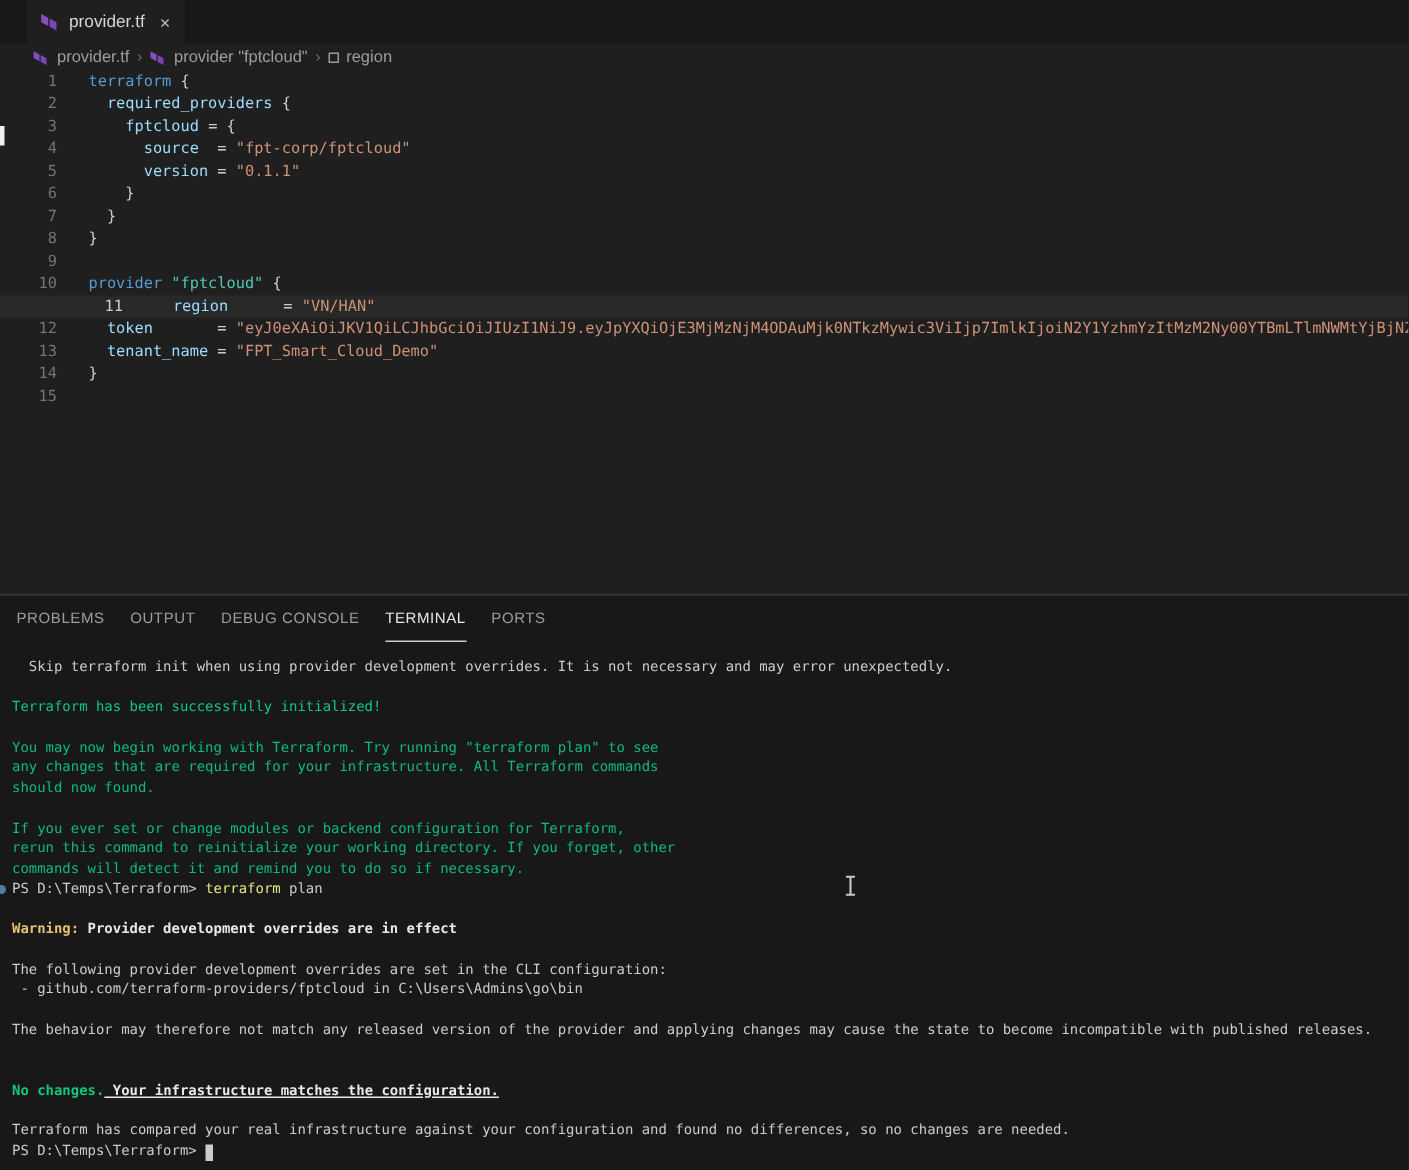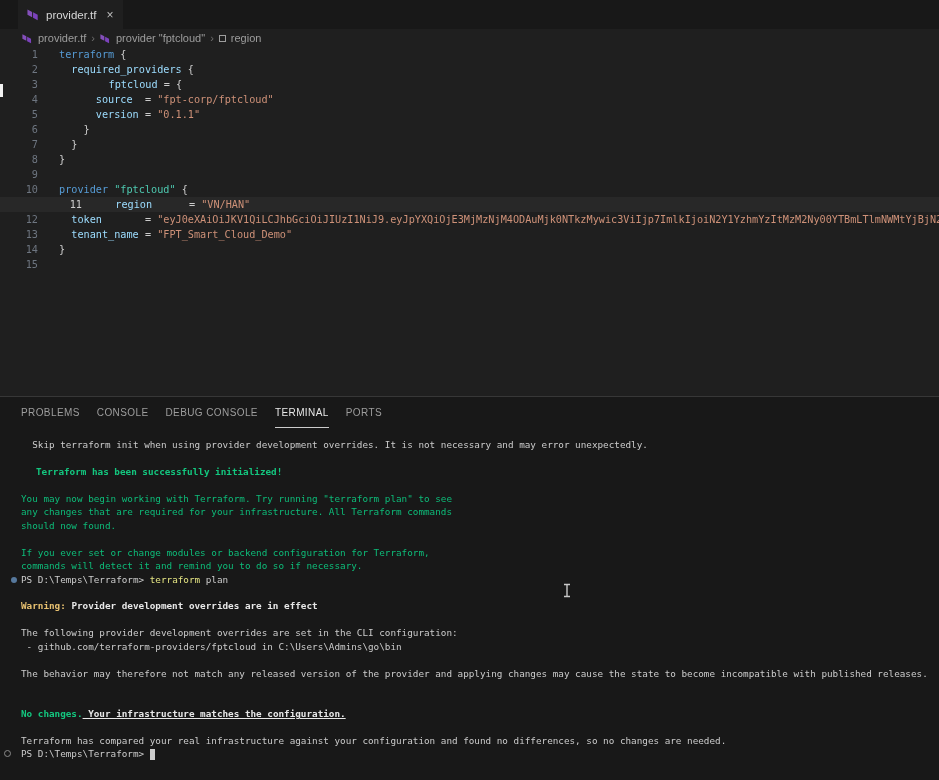--- a/index.html
+++ b/index.html
@@ -42,27 +42,27 @@
   }
   .eline.active .ln { color:#cccccc; }
   .eline .code { margin-left:21px; white-space:pre;text-align:right; }
   
   .panel {
     position:absolute; top:396px; left:0; right:0; bottom:0;
     background:#181818; border-top:1px solid #373737;
   }
   .panel-tabs {
     height:31px; display:flex; gap:17px; align-items:stretch;
-    padding-left:21px; font-size:10px; letter-spacing:0.4px; color:#9d9d9d;
+    padding-left:11px; font-size:10px; letter-spacing:0.4px; color:#9d9d9d;
   }
   .ptab { display:flex; align-items:center; border-bottom:1px solid transparent; cursor:default; }
   .ptab.active { color:#e7e7e7; border-bottom-color:#cccccc; }
   .terminal {
     position:absolute; top:31px; left:0; right:0; bottom:0;
-    padding:10px 0 0 21px;
+    padding:10px 0 0 8px;
     font-family:"DejaVu Sans Mono","Liberation Mono",monospace;
     font-size:9.3px; line-height:13.45px; color:#cccccc; overflow:hidden;
   }
   .tline { min-height:13.45px; white-space:pre; position:relative; }
   .dot { position:absolute; border-radius:50%; }
   .dot.filled { left:-10px; top:4px; width:6px; height:6px; background:#56789c; }
   .dot.hollow { left:-17px; top:3px; width:7px; height:7px; border:1px solid #8a8a8a; }
   .tcursor {
     display:inline-block; width:5.5px; height:11px; background:#cccccc;
     vertical-align:text-bottom; transform:translateY(1px);
@@ -104,55 +104,56 @@
     <span>provider "fptcloud"</span>
     <span class="crumb-sep">›</span>
     <span class="symbol-square"></span>
     <span>region</span>
   </div>
 
   <div class="editor">
     <div>
         <div class="eline"><span class="ln">1</span><span class="code"><span style="color: rgb(86, 156, 214);">terraform </span><span style="color: rgb(204, 204, 204);">{</span></span></div>
         <div class="eline"><span class="ln">2</span><span class="code"><span style="color: rgb(204, 204, 204);">  </span><span style="color: rgb(156, 220, 254);">required_providers </span><span style="color: rgb(204, 204, 204);">{</span></span></div>
-        <div class="eline"><span class="ln">3</span><span class="code"><span style="color: rgb(204, 204, 204);">    </span><span style="color: rgb(156, 220, 254); margin-left: 25px;">fptcloud</span><span style="color: rgb(204, 204, 204);"> = {</span></span></div>
+        <div class="eline"><span class="ln">3</span><span class="code"><span style="color: rgb(204, 204, 204);">    </span><span style="color: rgb(156, 220, 254);">fptcloud</span><span style="color: rgb(204, 204, 204);"> = {</span></span></div>
         <div class="eline"><span class="ln">4</span><span class="code"><span style="color: rgb(204, 204, 204);">      </span><span style="color: rgb(156, 220, 254);">source</span><span style="color: rgb(204, 204, 204);">  = </span><span style="color: rgb(206, 145, 120);">"fpt-corp/fptcloud"</span></span></div>
         <div class="eline"><span class="ln">5</span><span class="code"><span style="color: rgb(204, 204, 204);">      </span><span style="color: rgb(156, 220, 254);">version</span><span style="color: rgb(204, 204, 204);"> = </span><span style="color: rgb(206, 145, 120);">"0.1.1"</span></span></div>
         <div class="eline"><span class="ln">6</span><span class="code"><span style="color: rgb(204, 204, 204);">    }</span></span></div>
         <div class="eline"><span class="ln">7</span><span class="code"><span style="color: rgb(204, 204, 204);">  }</span></span></div>
         <div class="eline"><span class="ln">8</span><span class="code"><span style="color: rgb(204, 204, 204);">}</span></span></div>
         <div class="eline"><span class="ln">9</span><span class="code">&nbsp;</span></div>
         <div class="eline"><span class="ln">10</span><span class="code"><span style="color: rgb(86, 156, 214);">provider </span><span style="color: rgb(78, 201, 176);">"fptcloud"</span><span style="color: rgb(204, 204, 204);"> {</span></span></div>
         <div class="eline active"><span class="ln">11</span><span class="code"><span style="color: rgb(204, 204, 204);">  </span><span style="color: rgb(156, 220, 254);">region</span><span style="color: rgb(204, 204, 204);">      = </span><span style="color: rgb(206, 145, 120);">"VN/HAN"</span></span></div>
         <div class="eline"><span class="ln">12</span><span class="code"><span style="color: rgb(204, 204, 204);">  </span><span style="color: rgb(156, 220, 254);">token</span><span style="color: rgb(204, 204, 204);">       = </span><span style="color: rgb(206, 145, 120);">"eyJ0eXAiOiJKV1QiLCJhbGciOiJIUzI1NiJ9.eyJpYXQiOjE3MjMzNjM4ODAuMjk0NTkzMywic3ViIjp7ImlkIjoiN2Y1YzhmYzItMzM2Ny00YTBmLTlmNWMtYjBjN2I4ZmQxYzJkIn19"</span></span></div>
         <div class="eline"><span class="ln">13</span><span class="code"><span style="color: rgb(204, 204, 204);">  </span><span style="color: rgb(156, 220, 254);">tenant_name</span><span style="color: rgb(204, 204, 204);"> = </span><span style="color: rgb(206, 145, 120);">"FPT_Smart_Cloud_Demo"</span></span></div>
         <div class="eline"><span class="ln">14</span><span class="code"><span style="color: rgb(204, 204, 204);">}</span></span></div>
         <div class="eline"><span class="ln">15</span><span class="code">&nbsp;</span></div>
       </div>
   </div>
 
   <div class="panel">
     <div class="panel-tabs">
       <div class="ptab">PROBLEMS</div>
-      <div class="ptab">CONSOLE</div>
+      <div class="ptab">OUTPUT</div>
       <div class="ptab">DEBUG CONSOLE</div>
       <div class="ptab active">TERMINAL</div>
       <div class="ptab">PORTS</div>
     </div>
     <div class="terminal">
       <div>
           <div class="tline"><span style="color: rgb(204, 204, 204);">  Skip terraform init when using provider development overrides. It is not necessary and may error unexpectedly.</span></div>
           <div class="tline">&nbsp;</div>
-          <div class="tline"><span style="color: rgb(19, 199, 127); font-weight: bold; margin-left: 15px;">Terraform has been successfully initialized!</span></div>
+          <div class="tline"><span style="color: rgb(19, 199, 127); font-weight: normal;">Terraform has been successfully initialized!</span></div>
           <div class="tline">&nbsp;</div>
           <div class="tline"><span style="color: rgb(13, 188, 121);">You may now begin working with Terraform. Try running "terraform plan" to see</span></div>
           <div class="tline"><span style="color: rgb(13, 188, 121);">any changes that are required for your infrastructure. All Terraform commands</span></div>
           <div class="tline"><span style="color: rgb(13, 188, 121);">should now found.</span></div>
           <div class="tline">&nbsp;</div>
           <div class="tline"><span style="color: rgb(13, 188, 121);">If you ever set or change modules or backend configuration for Terraform,</span></div>
+          <div class="tline"><span style="color: rgb(13, 188, 121);">rerun this command to reinitialize your working directory. If you forget, other</span></div>
           <div class="tline"><span style="color: rgb(13, 188, 121);">commands will detect it and remind you to do so if necessary.</span></div>
           <div class="tline"><span class="dot filled"></span><span style="color: rgb(204, 204, 204);">PS D:\Temps\Terraform&gt; </span><span style="color: rgb(229, 229, 131);">terraform</span><span style="color: rgb(204, 204, 204);"> plan</span></div>
           <div class="tline">&nbsp;</div>
           <div class="tline"><span style="color: rgb(232, 193, 112); font-weight: bold;">Warning: </span><span style="color: rgb(232, 232, 232); font-weight: bold;">Provider development overrides are in effect</span></div>
           <div class="tline">&nbsp;</div>
           <div class="tline"><span style="color: rgb(204, 204, 204);">The following provider development overrides are set in the CLI configuration:</span></div>
           <div class="tline"><span style="color: rgb(204, 204, 204);"> - github.com/terraform-providers/fptcloud in C:\Users\Admins\go\bin</span></div>
           <div class="tline">&nbsp;</div>
           <div class="tline"><span style="color: rgb(204, 204, 204);">The behavior may therefore not match any released version of the provider and applying changes may cause the state to become incompatible with published releases.</span></div>
           <div class="tline">&nbsp;</div>

